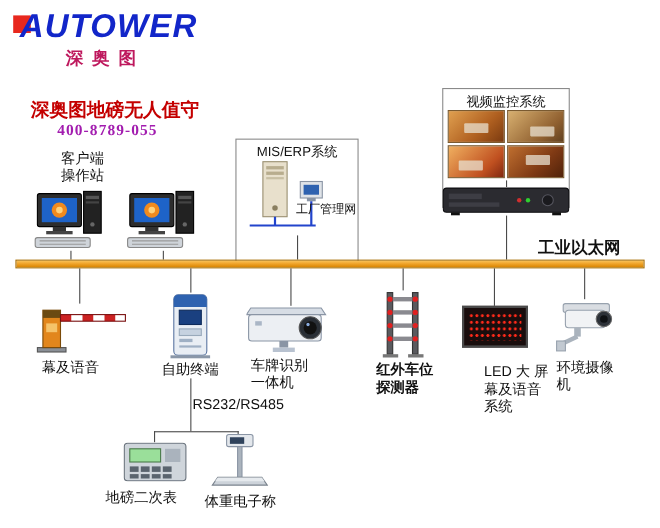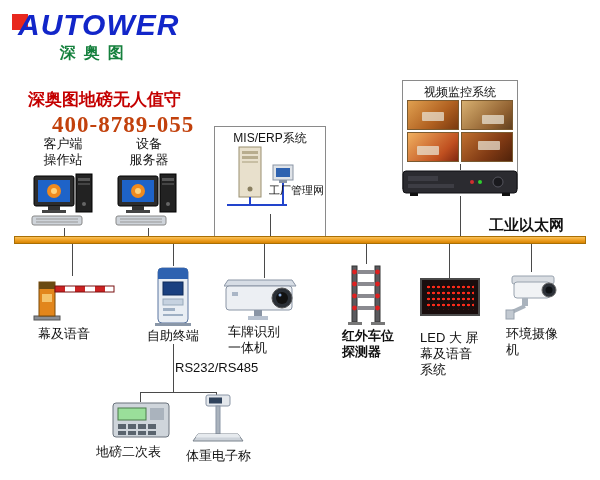--- a/index.html
+++ b/index.html
@@ -9,24 +9,24 @@
   .abs { position:absolute; }
   .lbl { font-size:13px; line-height:16px; color:#111; white-space:nowrap; }
   .lbl-c { text-align:center; }
   .wire { position:absolute; background:#4a4a4a; }
   .wire.v { width:1px; }
   .wire.h { height:1px; }
 
   
   .brand-word { position:relative; font-style:italic; font-weight:bold; font-size:30px; letter-spacing:1px; color:#1226c9; padding-left:6px; }
   .brand-square { position:absolute; left:0; top:6px; width:16px; height:16px; background:#e8281e; }
-  .brand-sub { color:#15803d; font-weight:bold; font-size:16px; letter-spacing:8px; margin-top:1px; text-align:center; }
+  .brand-sub { color:#be185d; font-weight:bold; font-size:16px; letter-spacing:8px; margin-top:1px; text-align:center; }
 
   .title-red { color:#c40000; font-weight:bold; font-size:17px; white-space:nowrap; }
-  .phone-red { color:#c2410c; font-weight:bold; font-size:23px; font-family:"Liberation Serif","DejaVu Serif",serif; letter-spacing:1px; white-space:nowrap; }
+  .phone-red { color:#a21caf; font-weight:bold; font-size:14px; font-family:"Liberation Serif","DejaVu Serif",serif; letter-spacing:1px; white-space:nowrap; }
 
   
   .sysbox { position:absolute; background:#fff; border:1px solid #8a8a8a; }
   .sysbox .box-title { font-size:12px; color:#111; text-align:center; margin-top:3px; white-space:nowrap; }
 
   
   .bus { position:absolute; left:14px; top:236px; width:572px; height:8px;
          background:linear-gradient(#f9c25a,#f0a42a 45%,#d88400); border:1px solid #a96f05; }
   .bus-label { position:absolute; left:489px; top:216px; font-size:15px; font-weight:bold; color:#111; white-space:nowrap; }
 
@@ -58,21 +58,21 @@
     <div style="position:relative;">
       <div class="brand-square"></div>
       <div class="brand-word">AUTOWER</div>
     </div>
     <div class="brand-sub">深奥图</div>
   </div>
 
   <div class="abs title-red" style="left:28px; top:88px;">深奥图地磅无人值守</div>
   <div class="abs phone-red" style="left:52px; top:112px;">400-8789-055</div>
 
-  <div class="abs lbl lbl-c" style="left:24px; top:136px; width:78px;font-family:Liberation Serif, serif;">
+  <div class="abs lbl lbl-c" style="left:36px; top:136px; width:78px;font-family:Liberation Serif, serif;">
     <div>客户端</div>
     <div>操作站</div>
   </div>
   <div class="abs" style="left:30px; top:172px; width:70px; height:56px;">
     <svg viewBox="0 0 70 56" width="70" height="56">
       <rect x="46" y="2" width="16" height="38" fill="#222" stroke="#000"></rect>
       <rect x="48" y="6" width="12" height="3" fill="#555"></rect>
       <rect x="48" y="11" width="12" height="2" fill="#444"></rect>
       <circle cx="54" cy="32" r="2" fill="#666"></circle>
       <rect x="4" y="4" width="40" height="30" rx="2" fill="#2d2d2d" stroke="#000"></rect>
@@ -81,24 +81,20 @@
       <circle cx="24" cy="19" r="3" fill="#ffd27a"></circle>
       <rect x="18" y="34" width="12" height="4" fill="#333"></rect>
       <rect x="12" y="38" width="24" height="3" fill="#444"></rect>
       <rect x="2" y="44" width="50" height="9" rx="2" fill="#cfd4da" stroke="#888"></rect>
       <line x1="6" y1="47" x2="48" y2="47" stroke="#999"></line>
       <line x1="6" y1="50" x2="48" y2="50" stroke="#999"></line>
     </svg>
   </div>
   <div class="wire v" style="left:64px; top:228px; height:8px;"></div>
 
-  <div class="abs lbl lbl-c" style="left:110px; top:136px; width:78px;">
-    <div>设备</div>
-    <div>服务器</div>
-  </div>
   <div class="abs" style="left:114px; top:172px; width:70px; height:56px;">
     <svg viewBox="0 0 70 56" width="70" height="56">
       <rect x="46" y="2" width="16" height="38" fill="#222" stroke="#000"></rect>
       <rect x="48" y="6" width="12" height="3" fill="#555"></rect>
       <rect x="48" y="11" width="12" height="2" fill="#444"></rect>
       <circle cx="54" cy="32" r="2" fill="#666"></circle>
       <rect x="4" y="4" width="40" height="30" rx="2" fill="#2d2d2d" stroke="#000"></rect>
       <rect x="8" y="8" width="32" height="22" fill="#1e63c8"></rect>
       <circle cx="24" cy="19" r="7" fill="#f08a1e"></circle>
       <circle cx="24" cy="19" r="3" fill="#ffd27a"></circle>
@@ -242,21 +238,21 @@
     </svg>
   </div>
   <div class="abs lbl" style="left:342px; top:328px;font-weight:bold;">
     <div>红外车位</div>
     <div>探测器</div>
   </div>
 
   <div class="led-body">
     <div class="led-dots"></div>
   </div>
-  <div class="abs lbl" style="left:420px; top:330px;">
+  <div class="abs lbl" style="left:440px; top:330px;">
     <div>LED 大 屏</div>
     <div>幕及语音</div>
     <div>系统</div>
   </div>
 
   <div class="abs" style="left:502px; top:272px; width:58px; height:48px;">
     <svg viewBox="0 0 58 48" width="58" height="48">
       <rect x="10" y="4" width="42" height="8" rx="2" fill="#d9dde2" stroke="#98a2ae"></rect>
       <rect x="12" y="10" width="36" height="16" rx="3" fill="#f1f3f5" stroke="#98a2ae"></rect>
       <circle cx="47" cy="18" r="7" fill="#2c3138" stroke="#666"></circle>

